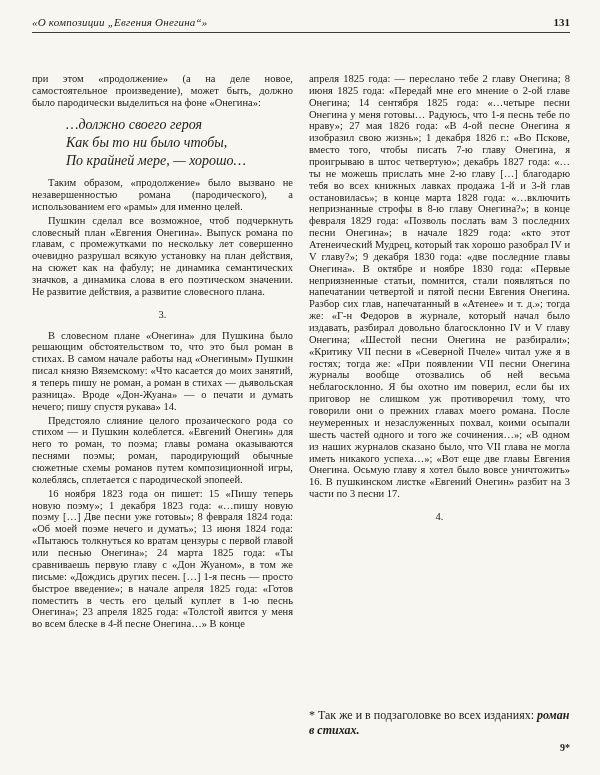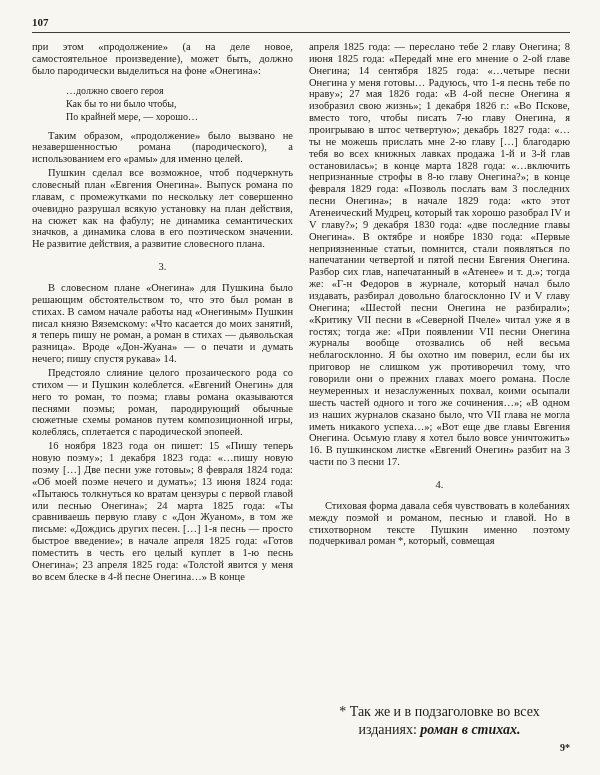--- a/index.html
+++ b/index.html
@@ -53,60 +53,62 @@
     text-align:justify;
     font-size:10.5px;
     line-height:1.13;
     position:relative;
     overflow:hidden;
   }
   .para{
     margin:0 0 2px 0;
     text-indent:16px;
   }
-  .no-indent{text-indent:0;}
+  .no-indent{text-indent:0;margin-top:32px;}
   .verse{
     margin:7px 0 7px 34px;
-    font-size:10px;
+    font-style:italic;
+    font-size:14px;
     line-height:1.3;
     text-align:left;
   }
   .section-number{
     text-align:center;
     margin:11px 0 9px 0;
     font-size:10.5px;
   }
   .footnote{
     position:absolute;
     left:0;right:0;bottom:15px;
     background:var(--paper);
-    font-size:14px;
+    font-size:12px;
     line-height:1.25;
     padding-top:5px;
-    text-align:center;
+    text-align:left;
   }
   .footnote .footnote-em{
     font-style:italic;
     font-weight:bold;
   }
   .signature-mark{
     position:absolute;
     right:0;bottom:0;
     font-size:10px;
     font-weight:bold;
     background:var(--paper);
   }
 </style>
 </head>
 <body>
 
 <div class="page">
 
   <header class="running-head">
-    <span class="page-number">107</span>
+    <span class="head-title">«О композиции „Евгения Онегина“»</span>
+    <span class="page-number">131</span>
   </header>
   <hr class="head-rule">
 
   <div class="columns">
 
     <div class="col">
       <p class="para no-indent">при этом «продолжение» (а на деле новое, самостоятельное произведение), может быть, должно было пародически выделиться на фоне «Онегина»:</p>
       <div class="verse">
         <div class="verse-line">…должно своего героя</div>
         <div class="verse-line">Как бы то ни было чтобы,</div>
@@ -116,21 +118,20 @@
       <p class="para">Пушкин сделал все возможное, чтоб подчеркнуть словесный план «Евгения Онегина». Выпуск романа по главам, с промежутками по нескольку лет совершенно очевидно разрушал всякую установку на план действия, на сюжет как на фабулу; не динамика семантических значков, а динамика слова в его поэтическом значении. Не развитие действия, а развитие словесного плана.</p>
       <div class="section-number">3.</div>
       <p class="para">В словесном плане «Онегина» для Пушкина было решающим обстоятельством то, что это был роман в стихах. В самом начале работы над «Онегиным» Пушкин писал князю Вяземскому: «Что касается до моих занятий, я теперь пишу не роман, а роман в стихах — дьявольская разница». Вроде «Дон-Жуана» — о печати и думать нечего; пишу спустя рукава» 14.</p>
       <p class="para">Предстояло слияние целого прозаического рода со стихом — и Пушкин колеблется. «Евгений Онегин» для него то роман, то поэма; главы романа оказываются песнями поэмы; роман, пародирующий обычные сюжетные схемы романов путем композиционной игры, колеблясь, сплетается с пародической эпопеей.</p>
       <p class="para">16 ноября 1823 года он пишет: 15 «Пишу теперь новую поэму»; 1 декабря 1823 года: «…пишу новую поэму […] Две песни уже готовы»; 8 февраля 1824 года: «Об моей поэме нечего и думать»; 13 июня 1824 года: «Пытаюсь толкнуться ко вратам цензуры с первой главой или песнью Онегина»; 24 марта 1825 года: «Ты сравниваешь первую главу с «Дон Жуаном», в том же письме: «Дождись других песен. […] 1-я песнь — просто быстрое введение»; в начале апреля 1825 года: «Готов поместить в честь его целый куплет в 1-ю песнь Онегина»; 23 апреля 1825 года: «Толстой явится у меня во всем блеске в 4-й песне Онегина…» В конце</p>
     </div>
 
     <div class="col">
       <p class="para no-indent">апреля 1825 года: — переслано тебе 2 главу Онегина; 8 июня 1825 года: «Передай мне его мнение о 2-ой главе Онегина; 14 сентября 1825 года: «…четыре песни Онегина у меня готовы… Радуюсь, что 1-я песнь тебе по нраву»; 27 мая 1826 года: «В 4-ой песне Онегина я изобразил свою жизнь»; 1 декабря 1826 г.: «Во Пскове, вместо того, чтобы писать 7-ю главу Онегина, я проигрываю в штос четвертую»; декабрь 1827 года: «…ты не можешь прислать мне 2-ю главу […] благодарю тебя во всех книжных лавках продажа 1-й и 3-й глав остановилась»; в конце марта 1828 года: «…включить непризнанные строфы в 8-ю главу Онегина?»; в конце февраля 1829 года: «Позволь послать вам 3 последних песни Онегина»; в начале 1829 года: «кто этот Атенеический Мудрец, который так хорошо разобрал IV и V главу?»; 9 декабря 1830 года: «две последние главы Онегина». В октябре и ноябре 1830 года: «Первые неприязненные статьи, помнится, стали появляться по напечатании четвертой и пятой песни Евгения Онегина. Разбор сих глав, напечатанный в «Атенее» и т. д.»; тогда же: «Г-н Федоров в журнале, который начал было издавать, разбирал довольно благосклонно IV и V главу Онегина; «Шестой песни Онегина не разбирали»; «Критику VII песни в «Северной Пчеле» читал уже я в гостях; тогда же: «При появлении VII песни Онегина журналы вообще отозвались об ней весьма неблагосклонно. Я бы охотно им поверил, если бы их приговор не слишком уж противоречил тому, что говорили они о прежних главах моего романа. После неумеренных и незаслуженных похвал, коими осыпали шесть частей одного и того же сочинения…»; «В одном из наших журналов сказано было, что VII глава не могла иметь никакого успеха…»; «Вот еще две главы Евгения Онегина. Осьмую главу я хотел было вовсе уничтожить» 16. В пушкинском листке «Евгений Онегин» разбит на 3 части по 3 песни 17.</p>
       <div class="section-number">4.</div>
-      <p class="para">Стиховая форма давала себя чувствовать в колебаниях между поэмой и романом, песнью и главой. Но в стихотворном тексте Пушкин именно поэтому подчеркивал роман *, который, совмещая</p>
 
       <div class="footnote">
         <span>* Так же и в подзаголовке во всех изданиях: </span><span class="footnote-em">роман в стихах.</span>
       </div>
       <div class="signature-mark">9*</div>
     </div>
 
   </div>
 </div>
 

